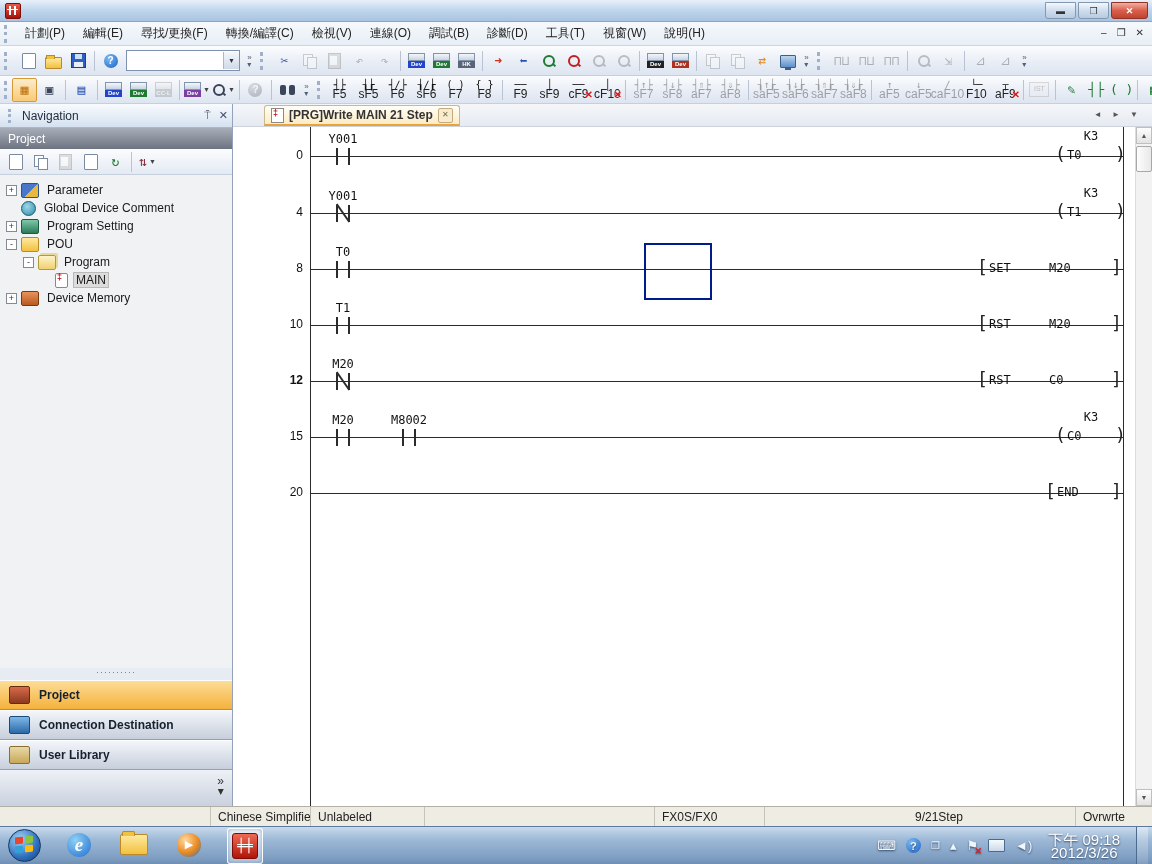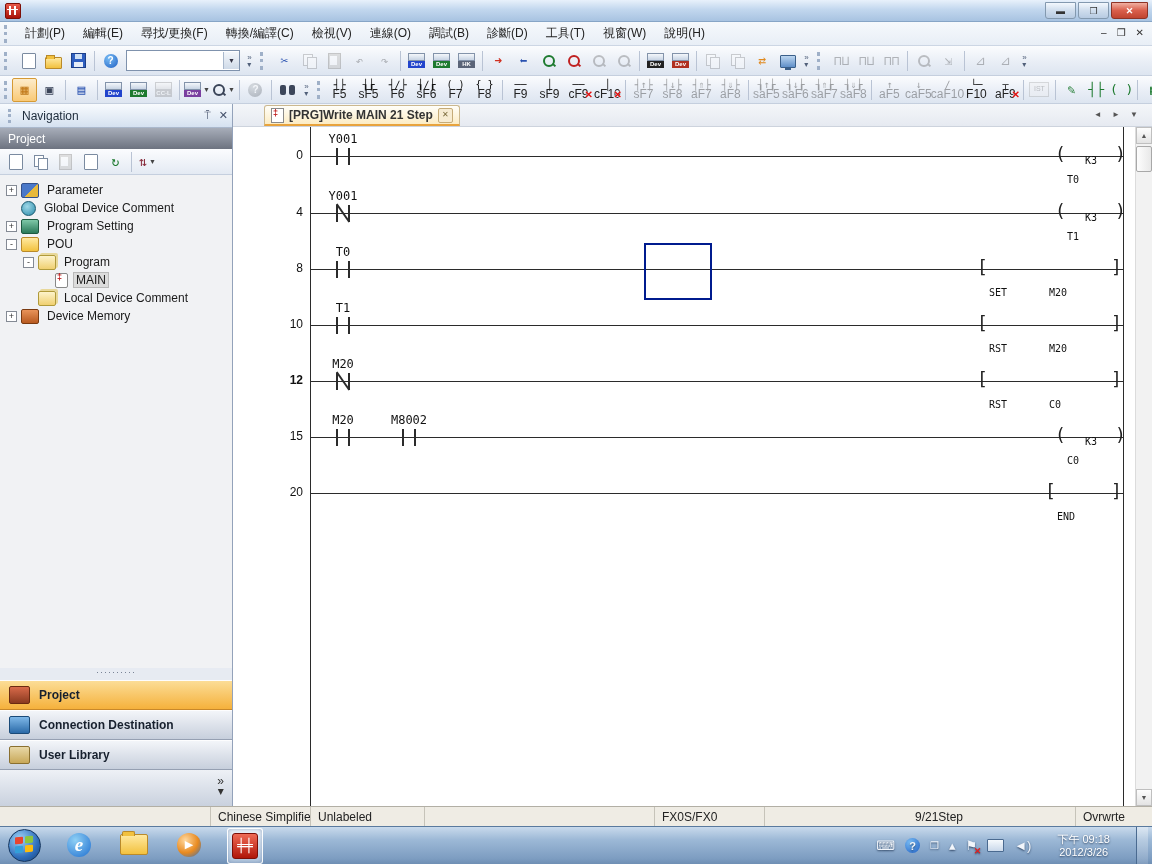--- a/index.html
+++ b/index.html
@@ -122,21 +122,21 @@
   #tab .ttext{font-weight:bold;color:#3a3graf0;color:#333;font-size:12px;white-space:nowrap;}
   #tab .tclose{width:13px;height:13px;border:1px solid #c5ab78;background:#f7ecd2;font-size:8px;line-height:11px;
     text-align:center;color:#7a6a3a;border-radius:2px;}
   #tabarrows{position:absolute;right:10px;top:6px;color:#555;font-size:8px;letter-spacing:4px;}
   #canvas{position:absolute;left:0;top:23px;width:902px;height:679px;background:#fff;overflow:hidden;
     font-family:"DejaVu Sans Mono",monospace;}
   .lline{position:absolute;background:#2b2b2b;}
   .lnum{position:absolute;left:0;width:70px;text-align:right;font-size:12px;color:#111;font-family:"Liberation Sans",sans-serif;}
   .ldev{position:absolute;width:76px;text-align:center;font-size:12px;color:#111;}
   .lpar{position:absolute;font-size:18px;color:#222;}
-  .ltxt{position:absolute;font-size:10px;color:#111;margin-top:26px;}
+  .ltxt{position:absolute;font-size:12px;color:#111;}
   #cursor-cell{position:absolute;border:2px solid #001b8e;background:transparent;}
   
   #vscroll{position:absolute;left:902px;top:23px;width:17px;height:679px;background:#f2f2f2;border-left:1px solid #dcdcdc;box-sizing:border-box;}
   .sbtn{position:absolute;left:0;width:16px;height:17px;background:linear-gradient(#fdfdfd,#e3e3e3);
     border:1px solid #bfbfbf;box-sizing:border-box;color:#555;font-size:7px;text-align:center;line-height:15px;}
   #sthumb{position:absolute;left:0;top:19px;width:16px;height:26px;background:linear-gradient(90deg,#fdfdfd,#e8e8e8);
     border:1px solid #a8a8a8;border-radius:2px;box-sizing:border-box;}
 
   
   #statusbar{left:0;top:806px;width:1152px;height:20px;background:#efece4;border-top:1px solid #b2afa5;
@@ -158,21 +158,21 @@
     color:#fff;font-size:19px;font-weight:bold;font-style:italic;display:flex;align-items:center;justify-content:center;font-family:"Liberation Serif",serif;}
   .fold{width:26px;height:19px;background:linear-gradient(#ffe9a0,#f2c13e);border:1px solid #b98a2a;border-radius:2px;position:relative;}
   .fold:before{content:"";position:absolute;left:1px;top:-4px;width:11px;height:4px;background:#f2c13e;border:1px solid #b98a2a;border-bottom:none;border-radius:2px 2px 0 0;}
   .wmp{width:24px;height:24px;border-radius:50%;background:radial-gradient(circle at 35% 30%,#ffd9a0,#e88a20 55%,#2f6fbd);
     display:flex;align-items:center;justify-content:center;color:#fff;font-size:11px;}
   .gxw{width:24px;height:24px;border-radius:3px;background:linear-gradient(#ef6a55,#b01508);border:1px solid #7d0e06;
     display:flex;align-items:center;justify-content:center;color:#fff;font-weight:bold;font-size:13px;font-family:"DejaVu Sans Mono",monospace;}
   #tray{margin-left:auto;display:flex;align-items:center;gap:10px;padding-right:4px;}
   .trayic{color:#f2f6fb;font-size:13px;text-shadow:0 1px 2px rgba(20,40,70,.8);position:relative;}
   .tray-net{width:15px;height:11px;background:linear-gradient(#f6fafd,#c9d8ea);border:1px solid #4a6a90;border-radius:1px;position:relative;}
-  #clock{color:#fff;font-size:11px;line-height:13px;text-align:center;text-shadow:0 1px 2px rgba(20,40,70,.8);margin:0 16px;}
+  #clock{color:#fff;font-size:15px;line-height:13px;text-align:center;text-shadow:0 1px 2px rgba(20,40,70,.8);margin:0 6px;}
   #show-desktop{width:11px;height:38px;background:linear-gradient(rgba(255,255,255,.35),rgba(255,255,255,.12));
     border-left:1px solid #4a6a90;flex:0 0 auto;}
 </style>
 </head>
 <body>
 
 <div class="abs" id="titlebar">
   <div id="app-icon">
     <i style="left:3px;top:2px;width:2px;height:9px;"></i>
     <i style="left:8px;top:2px;width:2px;height:9px;"></i>
@@ -550,25 +550,20 @@
         <span class="texp">-</span>
         <span class="ticon" style="background: linear-gradient(rgb(253, 243, 203), rgb(240, 208, 112)); border: 1px solid rgb(176, 154, 58); box-shadow: rgb(232, 216, 154) 2px -2px 0px;"></span>
         <span class="tlabel">Program</span>
       </div>
       <div class="trow" style="padding-left: 40px;">
         <span class="texp none">+</span>
         <span class="ticon" style="background: rgb(255, 255, 255); border: 1px solid rgb(136, 136, 136); width: 11px;">
           <span style="position: absolute; left: 1px; top: -2px; font-size: 9px; color: rgb(192, 32, 32); font-weight: bold;">‡</span>
         </span>
         <span class="tlabel selected">MAIN</span>
-      </div>
-      <div class="trow" style="padding-left: 23px;">
-        <span class="texp none">+</span>
-        <span class="ticon" style="background: linear-gradient(rgb(253, 243, 203), rgb(240, 208, 112)); border: 1px solid rgb(176, 154, 58); box-shadow: rgb(232, 216, 154) 2px -2px 0px;"></span>
-        <span class="tlabel">Local Device Comment</span>
       </div>
       <div class="trow" style="padding-left: 6px;">
         <span class="texp">+</span>
         <span class="ticon" style="background: linear-gradient(rgb(232, 147, 90), rgb(184, 90, 32)); border: 1px solid rgb(122, 58, 16);"></span>
         <span class="tlabel">Device Memory</span>
       </div>
     </div>
   <div id="nav-splitter">··········</div>
   <div id="nav-buttons">
       <div class="navbtn active">

